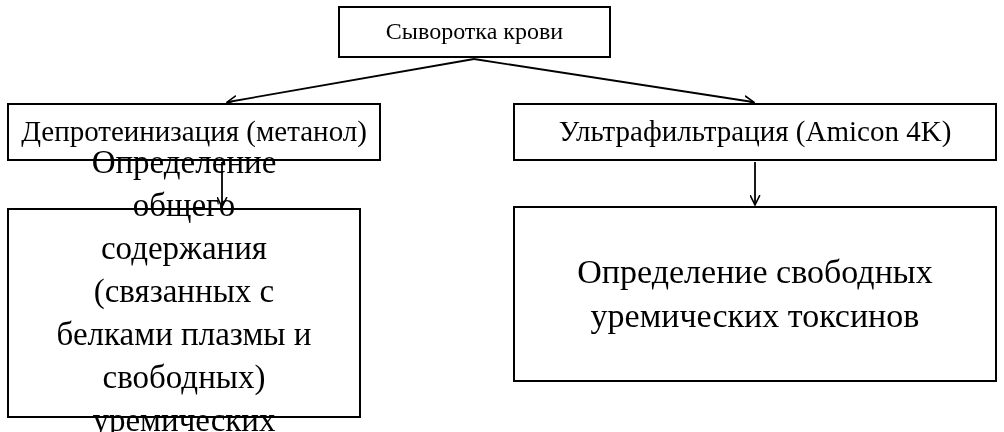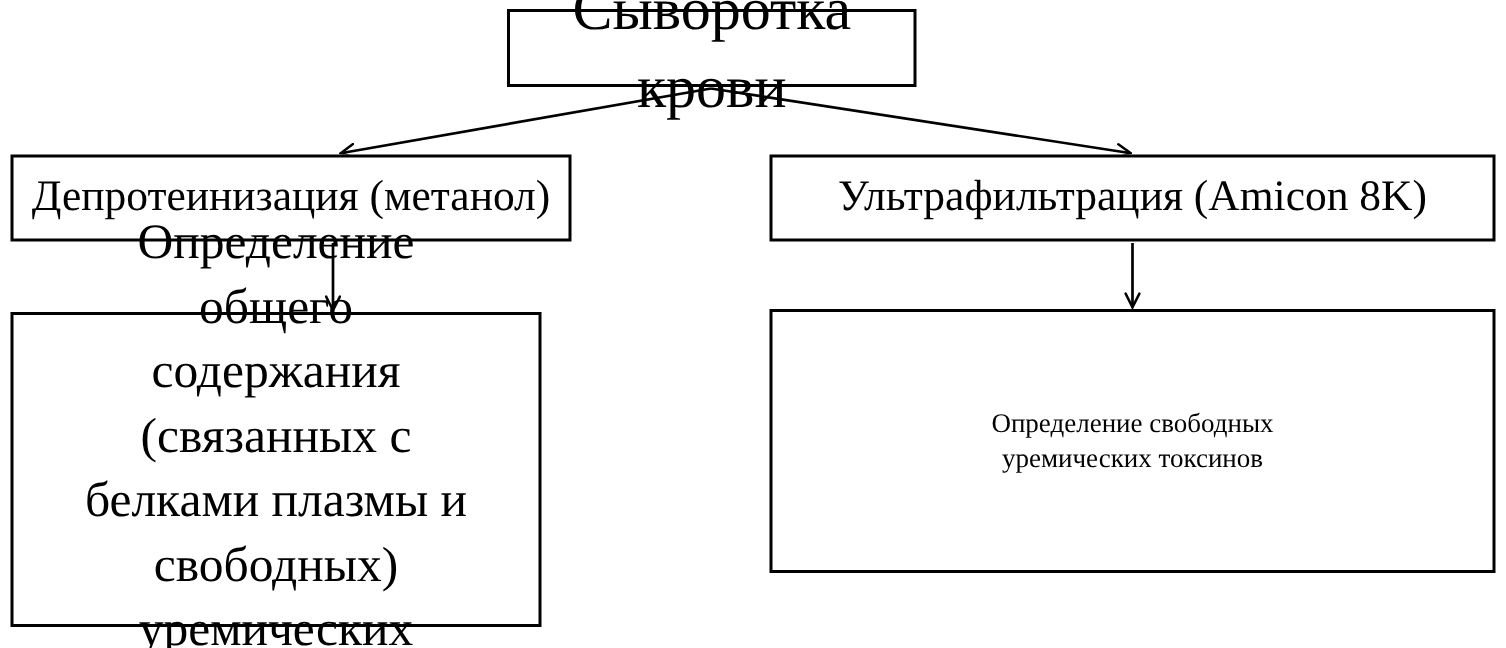--- a/index.html
+++ b/index.html
@@ -27,21 +27,21 @@
     text-align: center;
     color: #000000;
     line-height: 1.30;
     white-space: pre-line;
   }
   #node-serum {
     left: 338px;
     top: 6px;
     width: 273px;
     height: 52px;
-    font-size: 40px;
+    font-size: 24px;
   }
   #node-deproteinization {
     left: 7px;
     top: 103px;
     width: 374px;
     height: 58px;
     font-size: 29px;
   }
   #node-ultrafiltration {
     left: 513px;
@@ -56,21 +56,21 @@
     width: 354px;
     height: 210px;
     font-size: 33px;
     padding: 0 28px;
   }
   #node-free-toxins {
     left: 513px;
     top: 206px;
     width: 484px;
     height: 176px;
-    font-size: 18px;
+    font-size: 34px;
     padding: 0 20px;
   }
   #edges {
     position: absolute;
     left: 0;
     top: 0;
     width: 1004px;
     height: 432px;
     pointer-events: none;
   }
@@ -93,21 +93,21 @@
 
     <line x1="222" y1="162" x2="222" y2="206" stroke="#000000" stroke-width="1.8" marker-end="url(#arrowOpen)"></line>
 
     <line x1="755" y1="162" x2="755" y2="204" stroke="#000000" stroke-width="1.8" marker-end="url(#arrowOpen)"></line>
   </svg>
 
   <div class="node" id="node-serum">Сыворотка крови</div>
 
   <div class="node" id="node-deproteinization">Депротеинизация (метанол)</div>
 
-  <div class="node" id="node-ultrafiltration">Ультрафильтрация (Amicon 8K)</div>
+  <div class="node" id="node-ultrafiltration">Ультрафильтрация (Amicon 4K)</div>
 
   <div class="node" id="node-total-content">Определение общего
 содержания (связанных с
 белками плазмы и
 свободных) уремических
 токсинов</div>
 
   <div class="node" id="node-free-toxins">Определение свободных
 уремических токсинов</div>
 

